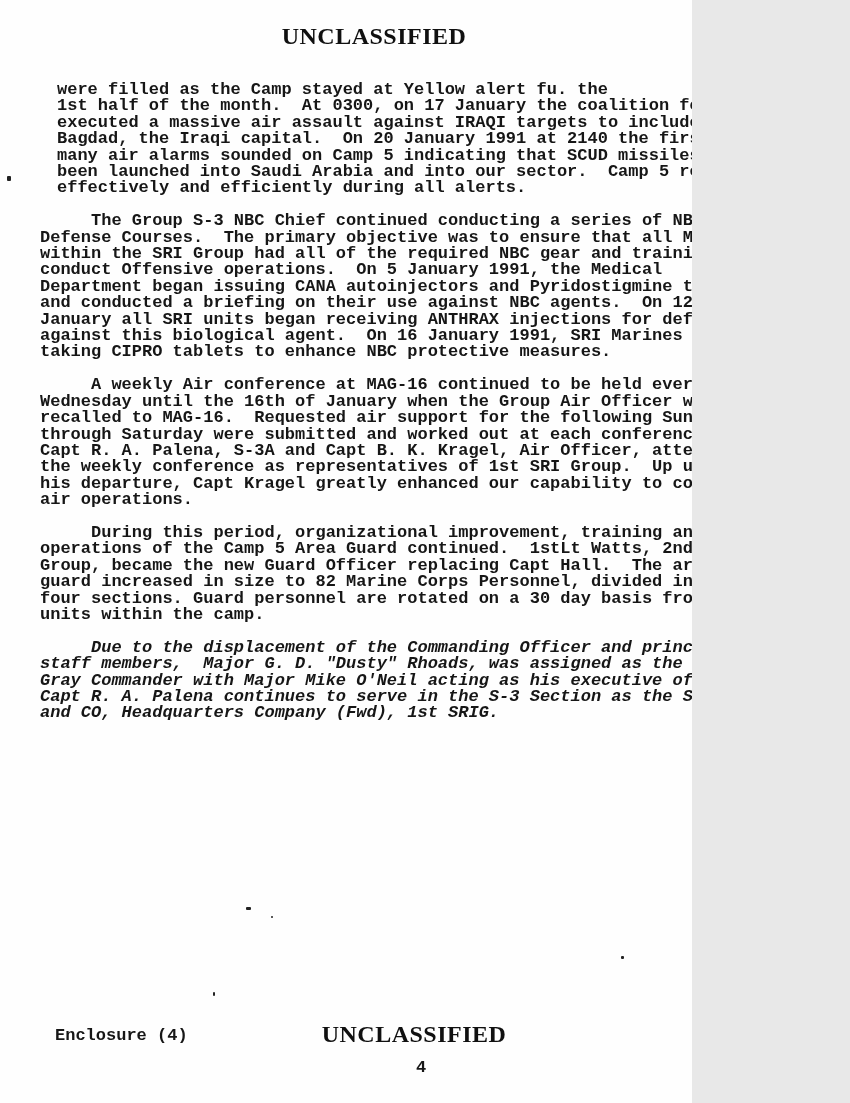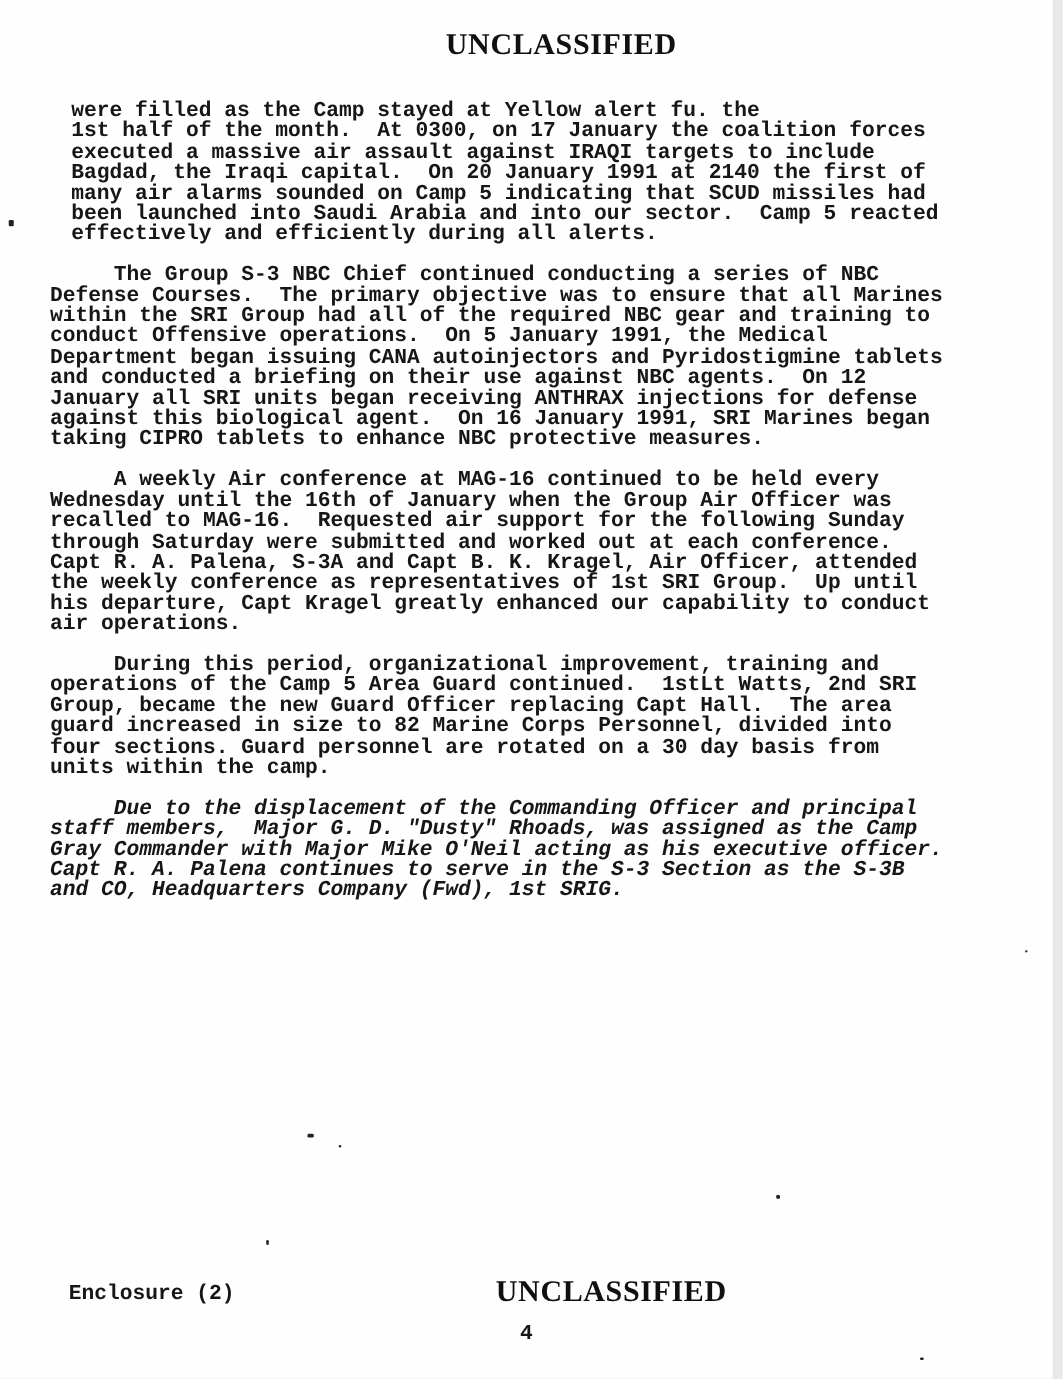--- a/index.html
+++ b/index.html
@@ -1,18 +1,18 @@
 <!DOCTYPE html>
 <html><head>
 <meta charset="utf-8">
 <style>
   html,body{margin:0;padding:0;background:#e8e8e8;}
   .page{
     position:relative;
-    width:842px;height:1103px;
+    width:692px;height:1103px;
     background:#fefefe;
     overflow:hidden;
     font-family:"Liberation Mono", monospace;
     color:#141414;
   }
   .stamp{
     position:absolute;
     font-family:"Liberation Serif", serif;
     font-weight:bold;
     font-size:24px;
@@ -97,21 +97,21 @@
 guard increased in size to 82 Marine Corps Personnel, divided into
 four sections. Guard personnel are rotated on a 30 day basis from
 units within the camp.</div>
     <div class="para para-last">     Due to the displacement of the Commanding Officer and principal
 staff members,  Major G. D. "Dusty" Rhoads, was assigned as the Camp
 Gray Commander with Major Mike O'Neil acting as his executive officer.
 Capt R. A. Palena continues to serve in the S-3 Section as the S-3B
 and CO, Headquarters Company (Fwd), 1st SRIG.</div>
   </div>
 
-  <div class="enclosure">Enclosure (2)</div>
+  <div class="enclosure">Enclosure (4)</div>
 
   <div class="stamp stamp-bottom">UNCLASSIFIED</div>
 
   <div class="page-number">4</div>
 
   <div class="speck s1"></div>
   <div class="speck s2"></div>
   <div class="speck s3"></div>
   <div class="speck s4"></div>
   <div class="speck s5"></div>

